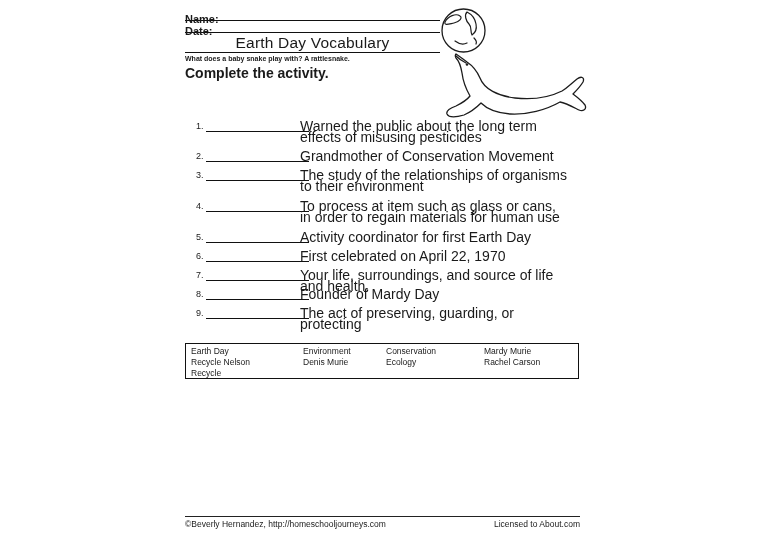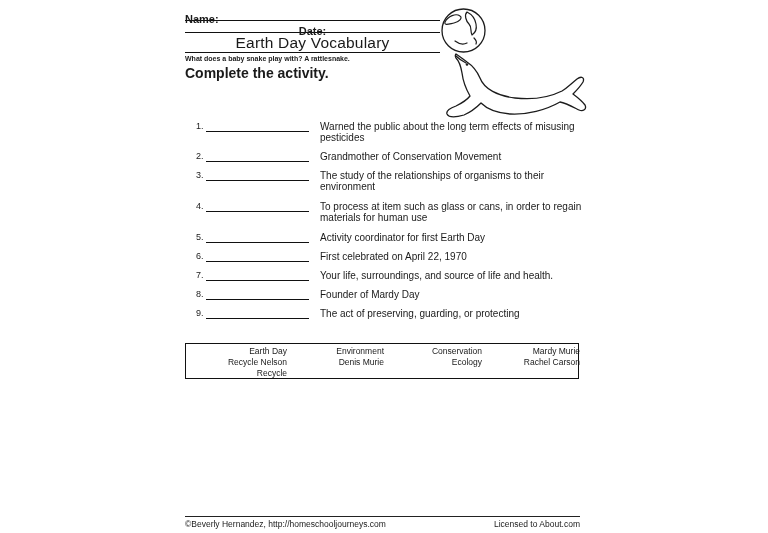--- a/index.html
+++ b/index.html
@@ -5,38 +5,38 @@
   html,body { margin:0; padding:0; background:#ffffff; }
   .page {
     position:relative; width:768px; height:533px; background:#ffffff;
     overflow:hidden; font-family:"Liberation Sans", sans-serif; color:#1a1a1a;
   }
   
   .hdr-line { position:absolute; left:185px; width:255px; height:11px;
               border-bottom:1.4px solid #111; }
   .hdr-line span { font-size:11px; font-weight:bold; line-height:11px; }
   .name-line { top:9px; }
-  .date-line { top:21px;text-align:center; }
+  .date-line { top:21px; }
   .title-line { position:absolute; left:185px; top:33px; width:255px; height:19px;
                 border-bottom:1.4px solid #111;text-align:center; }
   .title-line span { font-size:15.5px; font-weight:400; line-height:19px; letter-spacing:0.2px; }
   .riddle { position:absolute; left:185px; top:55px; font-size:7px; font-weight:bold; }
   .instruction { position:absolute; left:185px; top:65px; font-size:14px; font-weight:bold; }
   
   .illustration { position:absolute; left:430px; top:0px; }
   
   .item { position:absolute; left:196px; width:400px; }
   .item .num { position:absolute; left:0; top:0; font-size:9px; line-height:11px; }
   .item .blank { position:absolute; left:10px; top:0; width:103px; height:10px;
                  border-bottom:1.2px solid #111; }
-  .item .def { position:absolute; left:124px; top:0; width:268px; font-size:10px; line-height:11px; }
+  .item .def { position:absolute; left:104px; top:0; width:268px; font-size:14px; line-height:11px; }
   
   .word-bank { position:absolute; left:185px; top:343px; width:392px; height:34px;
                border:1.2px solid #111; }
-  .wb-col { position:absolute; top:2px; width:96px;text-align:right; }
+  .wb-col { position:absolute; top:2px; width:96px; }
   .wb-word { font-size:8.5px; line-height:11px; white-space:nowrap; }
   
   .footer { position:absolute; left:185px; top:516px; width:395px;
             border-top:1.4px solid #222; display:flex; justify-content:space-between;
             padding-top:2px; font-size:8.5px; }
   svg .ln { fill:none; stroke:#1c1c1c; stroke-width:1.2; stroke-linecap:round; stroke-linejoin:round; }
   svg .body { fill:#ffffff; stroke:#1c1c1c; stroke-width:1.3; stroke-linejoin:round; }
 </style>
 </head>
 <body>
@@ -134,21 +134,21 @@
     <span class="blank"></span>
     <div class="def">The act of preserving, guarding, or protecting</div>
   </div>
 
   <div class="word-bank">
     <div class="wb-col" style="left:5px">
       <div class="wb-word">Earth Day</div>
       <div class="wb-word">Recycle Nelson</div>
       <div class="wb-word">Recycle</div>
     </div>
-    <div class="wb-col" style="left:102px">
+    <div class="wb-col" style="left:117px">
       <div class="wb-word">Environment</div>
       <div class="wb-word">Denis Murie</div>
     </div>
     <div class="wb-col" style="left:200px">
       <div class="wb-word">Conservation</div>
       <div class="wb-word">Ecology</div>
     </div>
     <div class="wb-col" style="left:298px">
       <div class="wb-word">Mardy Murie</div>
       <div class="wb-word">Rachel Carson</div>

